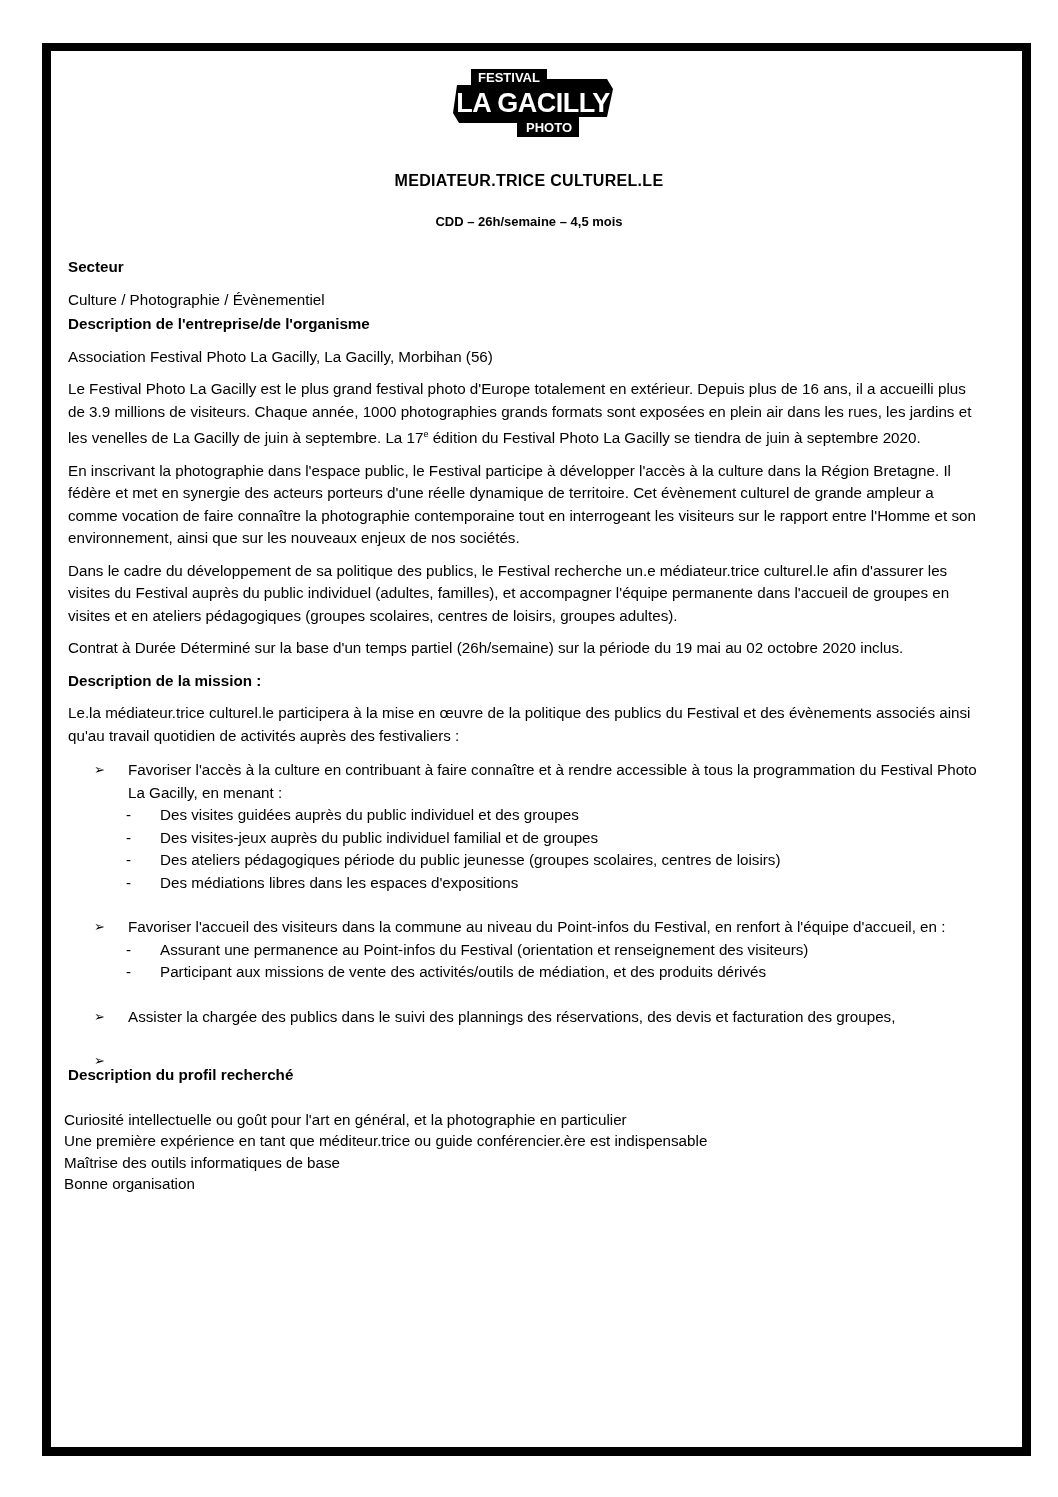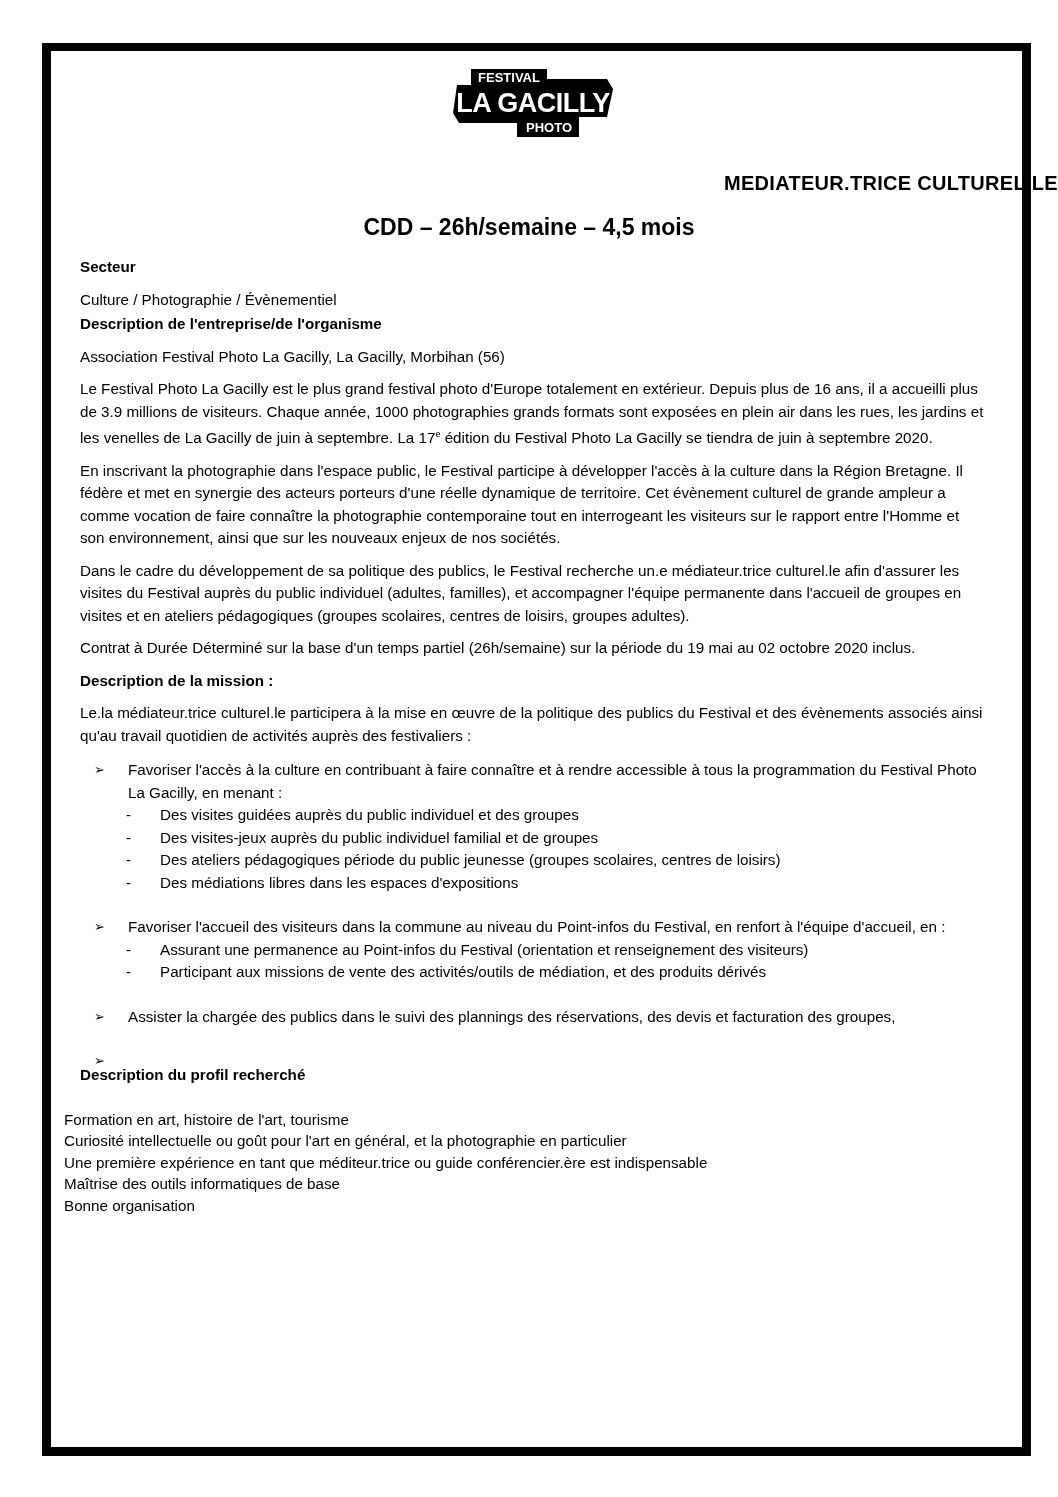--- a/index.html
+++ b/index.html
@@ -2,24 +2,24 @@
 <html><head>
 <meta charset="utf-8">
 <style>
   html, body { margin: 0; padding: 0; background: #ffffff; }
   body { width: 1058px; height: 1497px; position: relative; overflow: hidden;
          font-family: "Liberation Sans", sans-serif; color: #000; }
   .frame { position: absolute; left: 42px; top: 43px; width: 971px; height: 1396px;
            border-left: 9px solid #000; border-top: 8px solid #000; border-right: 9px solid #000; border-bottom: 9px solid #000; }
   .logo { position: absolute; left: 447px; top: 67px; width: 170px; height: 72px; }
   .title { position: absolute; left: 0; width: 1058px; text-align: center; font-weight: bold; }
-  .t1 { top: 172px; font-size: 20px; letter-spacing: 0.3px; text-align: right; }
-  .t2 { top: 214px; font-size: 23px; }
+  .t1 { top: 172px; font-size: 16px; letter-spacing: 0.3px; }
+  .t2 { top: 214px; font-size: 13px; }
   .content { position: absolute; left: 64px; top: 256px; width: 920px; font-size: 15.2px; line-height: 22.5px; }
-  .content p { margin: 0 0 10px 16px; }
+  .content p { margin: 0 0 10px 4px; }
   .h { font-weight: bold; }
   .b { font-weight: normal; }
   .bul { position: relative; padding-left: 64px; margin: 0; }
   .bul .arrow { position: absolute; left: 30px; top: 0; font-size: 13px; }
   .sub { position: relative; padding-left: 96px; margin: 0; }
   .sub .dash { position: absolute; left: 62px; top: 0; }
   .gap { height: 22px; }
   .profile { line-height: 21.5px; }
   .profile div { margin: 0; }
 </style>
@@ -63,19 +63,18 @@
       <div class="sub"><span class="dash">-</span><span>Participant aux missions de vente des activités/outils de médiation, et des produits dérivés</span></div>
       <div class="gap"></div>
       <div class="bul"><span class="arrow">➢</span><span>Assister la chargée des publics dans le suivi des plannings des réservations, des devis et facturation des groupes,</span></div>
       <div class="gap"></div>
       <div class="bul"><span class="arrow">➢</span></div>
     </div>
 
   <div style="height:14px"></div>
   <p class="h" style="margin-bottom:22px">Description du profil recherché</p>
   <div class="profile" id="profile">
-      <div>Formation en art, histoire de l'art, tourisme</div>
       <div>Curiosité intellectuelle ou goût pour l'art en général, et la photographie en particulier</div>
       <div>Une première expérience en tant que méditeur.trice ou guide conférencier.ère est indispensable</div>
       <div>Maîtrise des outils informatiques de base</div>
       <div>Bonne organisation</div>
     </div>
 </div>
 
 </body></html>

